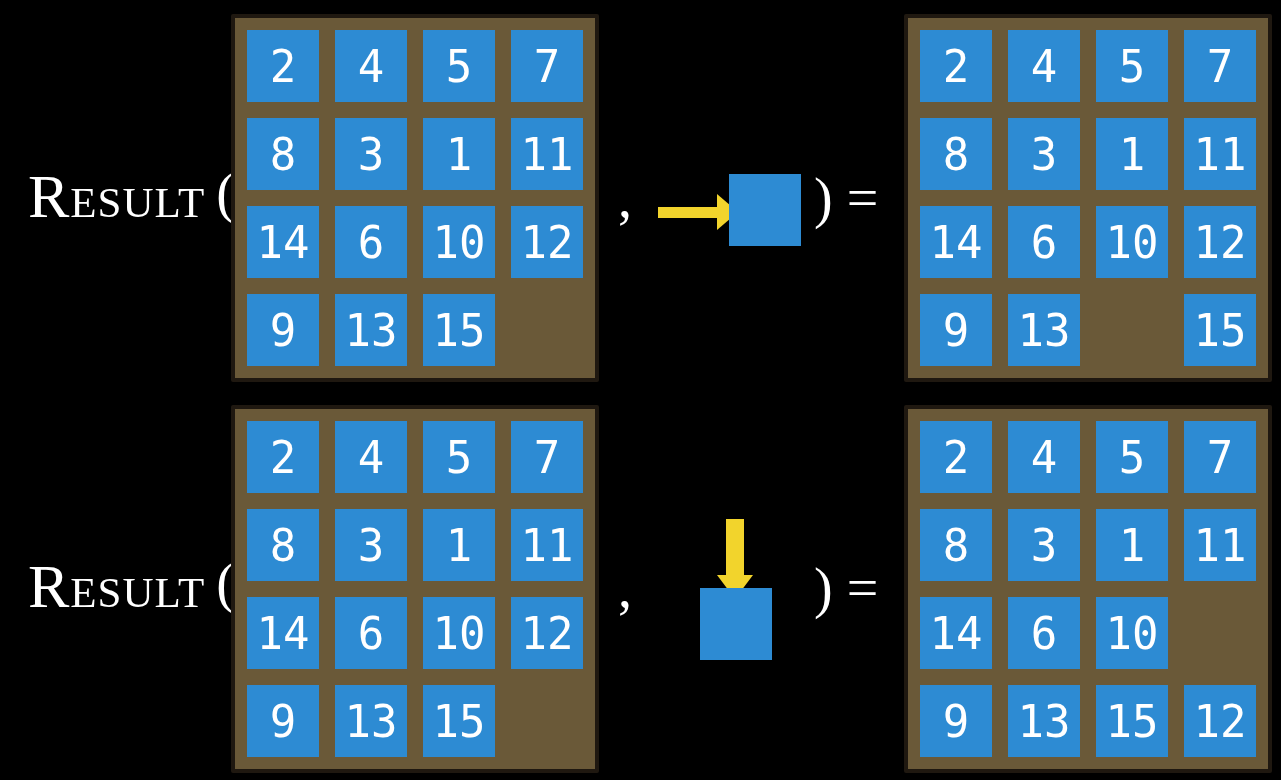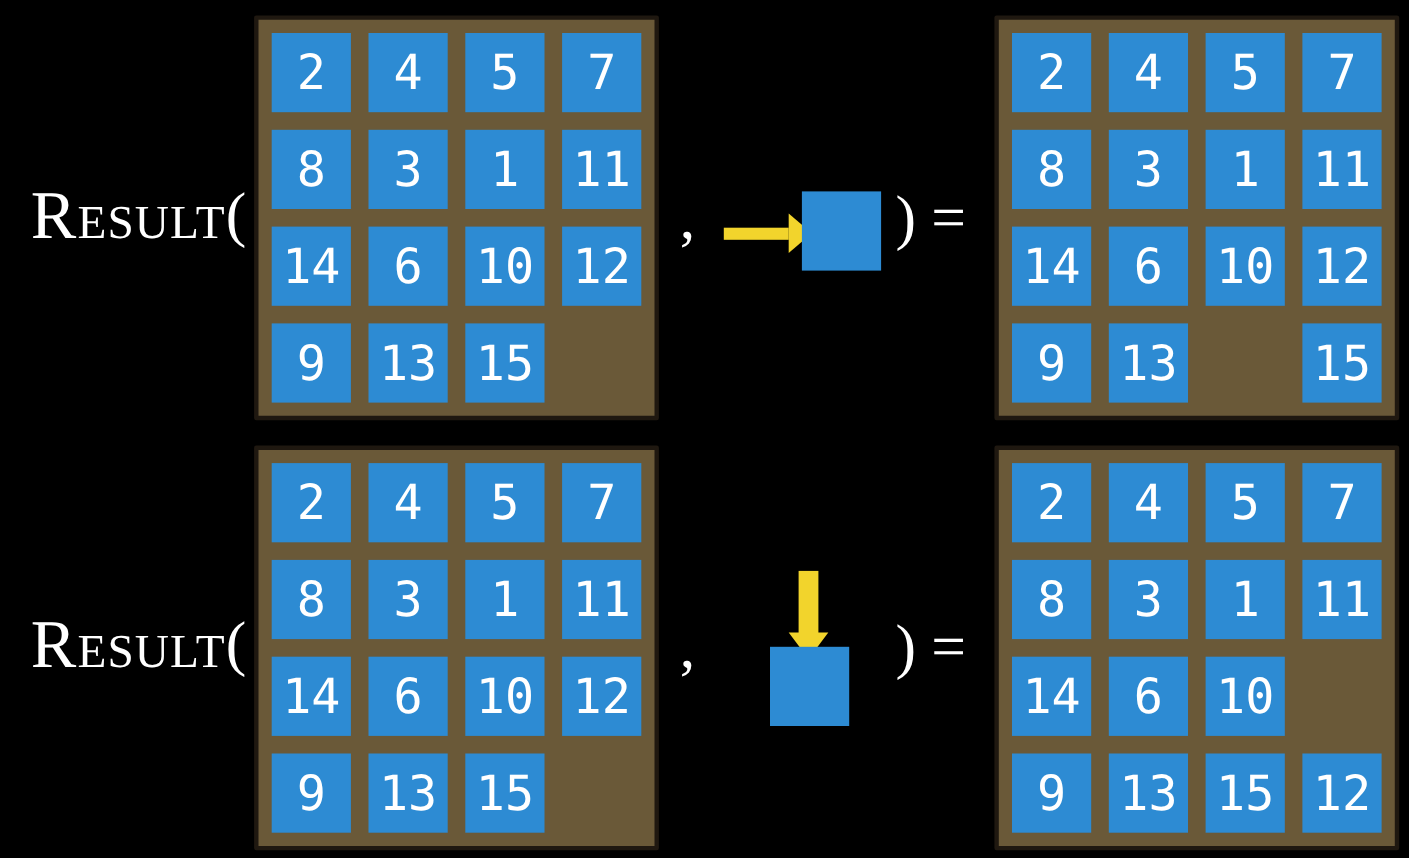--- a/index.html
+++ b/index.html
@@ -14,23 +14,24 @@
     background: var(--background, #000);
     overflow: hidden;
     font-family: "Liberation Serif", serif;
     color: var(--text, #fff);
   }
   .abs { position: absolute; }
 
   
   .func {
     display: flex;
-    align-items: center;
+    align-items: flex-start;
     line-height: 1;
     white-space: nowrap;
+    gap: 11px;
   }
   .fname {
     font-size: 62px;
     font-variant: small-caps;
     letter-spacing: 1px;
   }
   .paren {
     font-size: 56px;
     line-height: 1;
   }

